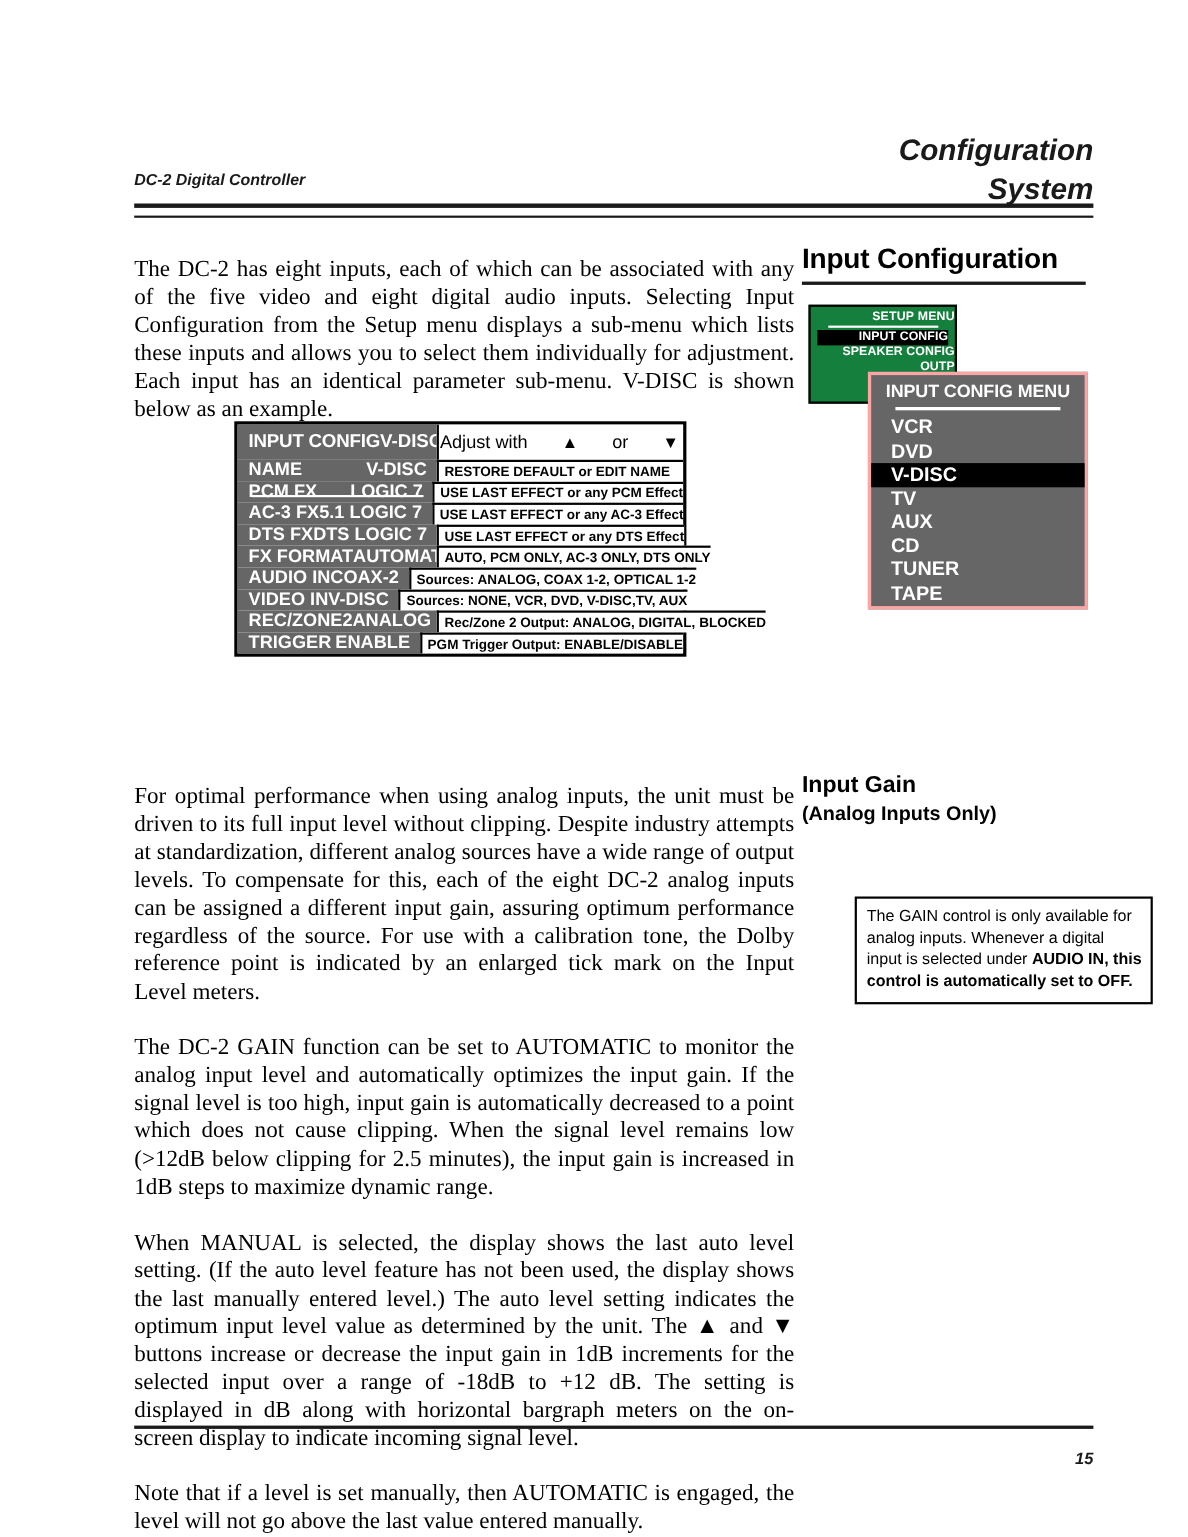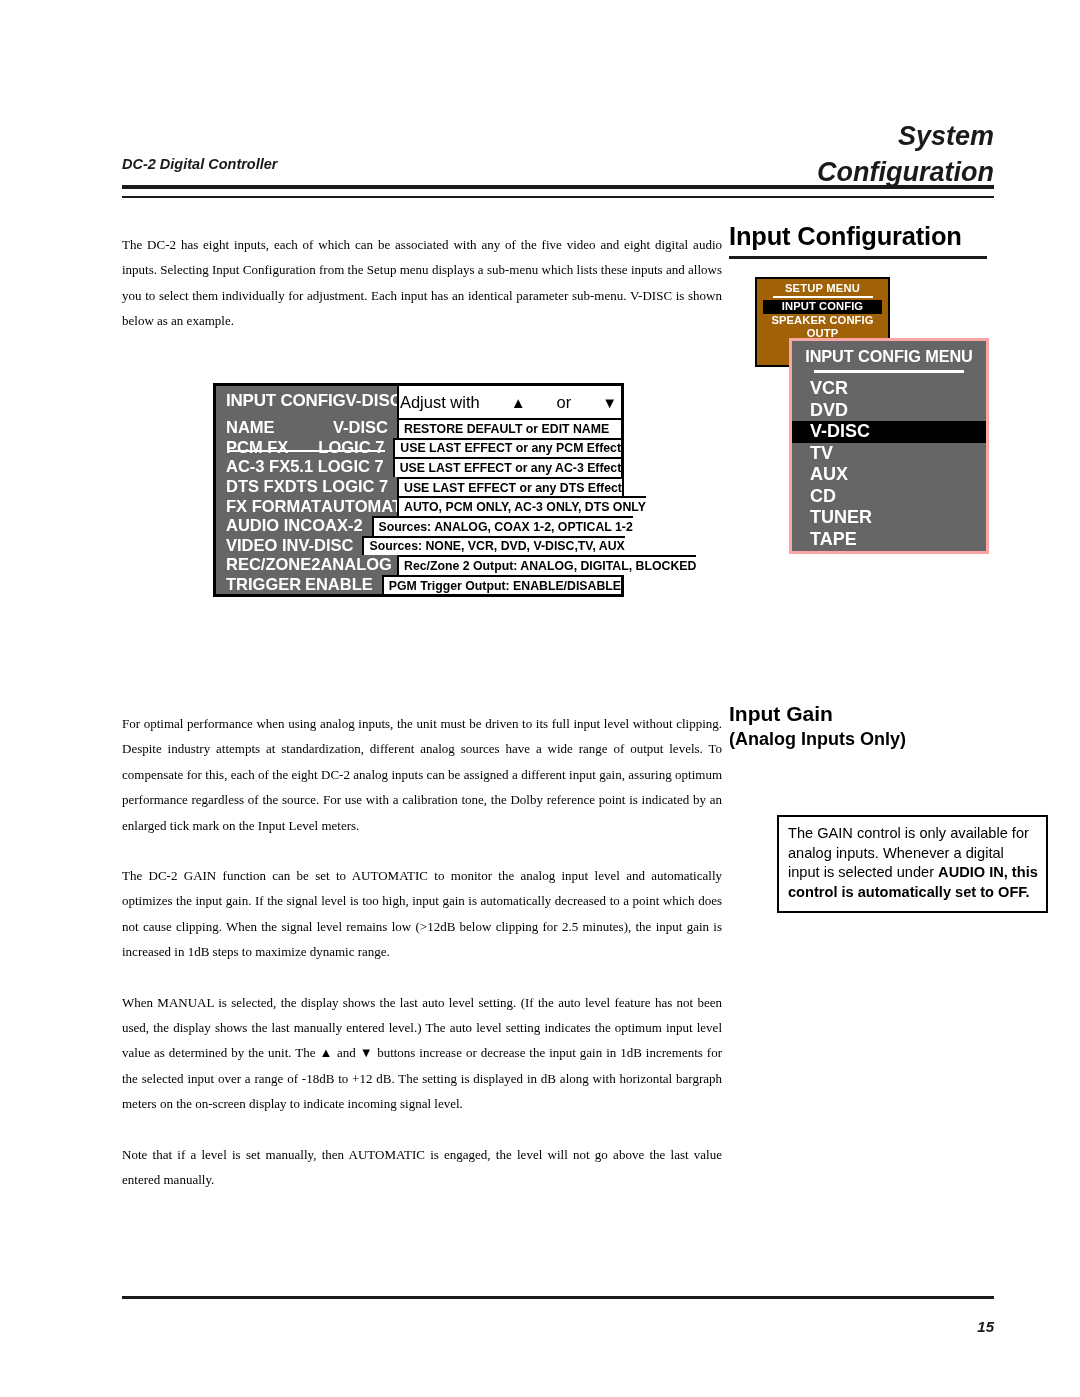--- a/index.html
+++ b/index.html
@@ -54,21 +54,21 @@
     border-top: 4px solid #1a1a1a;
     border-bottom: 2px solid #1a1a1a;
   }
 
   
   .bodycol {
     position: absolute;
     left: 122px;
     width: 600px;
     font-family: "Liberation Serif", serif;
-    font-size: 13px;
+    font-size: 21px;
     line-height: 25.4px;
     color: #000;
     text-align: justify;
     text-justify: inter-word;
   }
   .bodycol p { margin: 0 0 25px 0; }
 
   
   .rhead {
     position: absolute;
@@ -187,31 +187,30 @@
   }
   #ct-body-wrap { position: relative; }
 
   
   #setup-menu {
     position: absolute;
     left: 735px;
     top: 277px;
     width: 135px;
     height: 90px;
-    background: #a16207;
+    background: #15803d;
     border: 2px solid #000;
     box-sizing: border-box;
     font-family: "Liberation Sans", sans-serif;
     font-weight: bold;
     color: #ffffff;
     font-size: 11.2px;
-    text-align: center;
+    text-align: right;
     z-index: 1;
     overflow: hidden;
-    margin-left: 20px;
   }
   #setup-menu .sm-title { margin-top: 3px; letter-spacing: 0.2px; }
   #setup-menu .sm-rule {
     width: 100px;
     height: 2px;
     background: #fff;
     margin: 2px auto 2px auto;
   }
   #setup-menu .sm-item {
     line-height: 13.5px;
@@ -277,22 +276,22 @@
     font-weight: bold;
     font-size: 15px;
     color: #1a1a1a;
   }
 </style>
 </head>
 <body>
 
 <div id="header">
   <div id="header-right">
+    <div>Configuration</div>
     <div>System</div>
-    <div>Configuration</div>
   </div>
   <div id="header-left">DC-2 Digital Controller</div>
 </div>
 <div id="header-rule"></div>
 
 <div class="bodycol" id="body-top" style="top:232px;">
   <p>The DC-2 has eight inputs, each of which can be associated with any of the five video and eight digital audio inputs. Selecting Input Configuration from the Setup menu displays a sub-menu which lists these inputs and allows you to select them individually for adjustment. Each input has an identical parameter sub-menu. V-DISC is shown below as an example.</p>
 </div>
 
 <div id="config-table">

